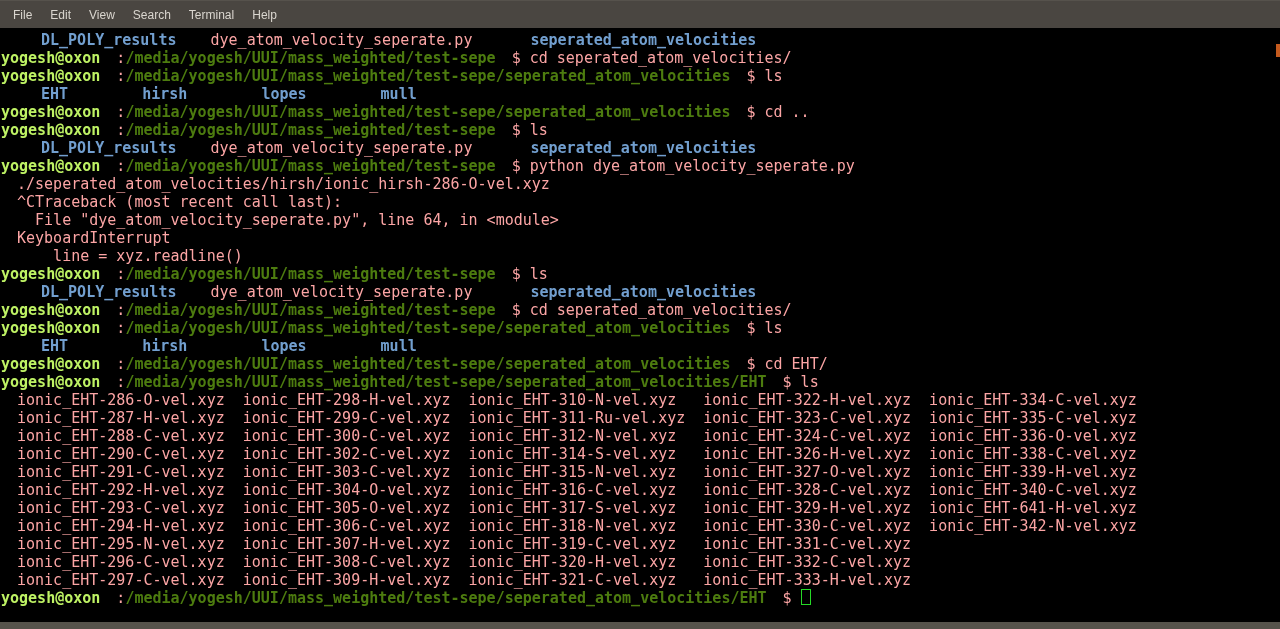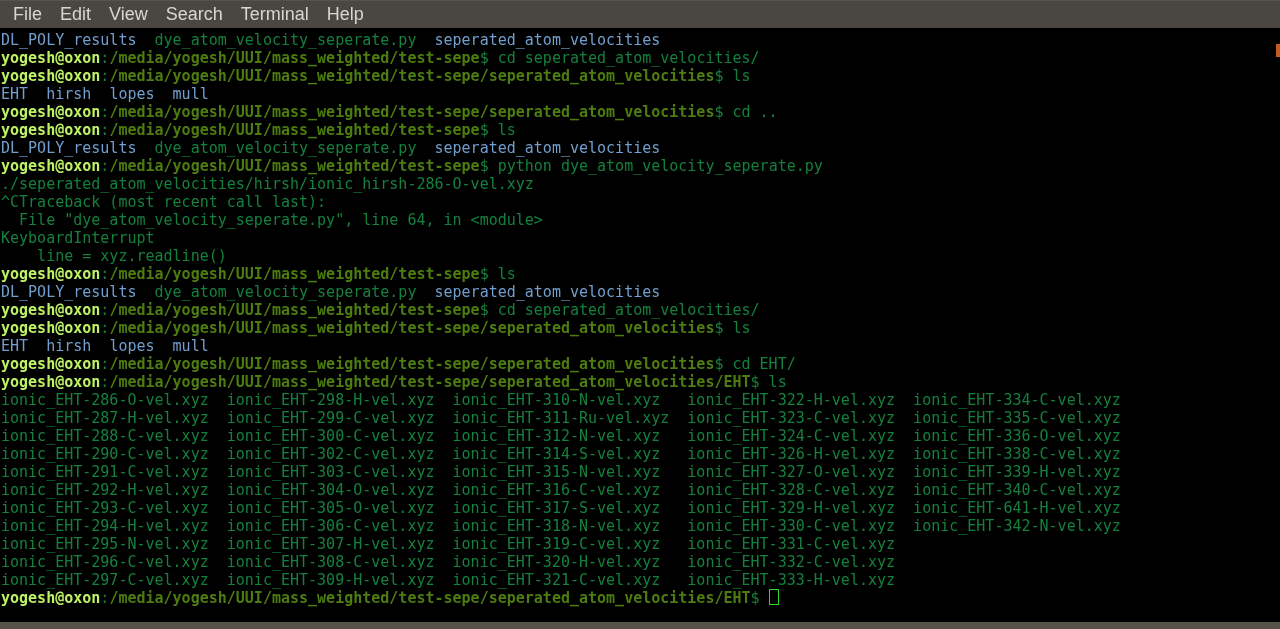--- a/index.html
+++ b/index.html
@@ -4,32 +4,32 @@
 <style>
   html,body { margin:0; padding:0; }
   body {
     width:1280px; height:629px; overflow:hidden;
     background:#000; font-family:"Liberation Sans", sans-serif;
   }
   .menubar {
     height:28px; box-sizing:border-box;
     background:#4a4641; border-top:1px solid #56524c;
     display:flex; align-items:center; padding-left:4px;
-    font-size:18px; color:#dad6cf;
+    font-size:12px; color:#dad6cf;
   }
   .menu-item { padding:3px 9px; cursor:default; }
   .terminal {
     position:relative; height:594px; box-sizing:border-box;
     background:#000; padding:3px 0 0 1px;
     font-family:"DejaVu Sans Mono","Liberation Mono",monospace;
     font-size:15px; line-height:18px; overflow:hidden;
   }
   .line { white-space:pre; height:18px; }
-  .seg-fg   { color:#15803d; }
-  .seg-dir  { color:#729fcf; font-weight:normal; }
+  .seg-fg   { color:#fca5a5;padding-left:16px; }
+  .seg-dir  { color:#729fcf; font-weight:bold;padding-left:40px; }
   .seg-path { color:#4d7c0f; font-weight:bold; }
   .seg-user { color:#bef264; font-weight:bold; }
   .cursor {
     display:inline-block; width:8px; height:14px;
     border:1px solid #26d926; vertical-align:-2px;
   }
   .scroll-thumb {
     position:absolute; right:0; top:16px; width:4px; height:13px;
     background:#c45a1e;
   }

